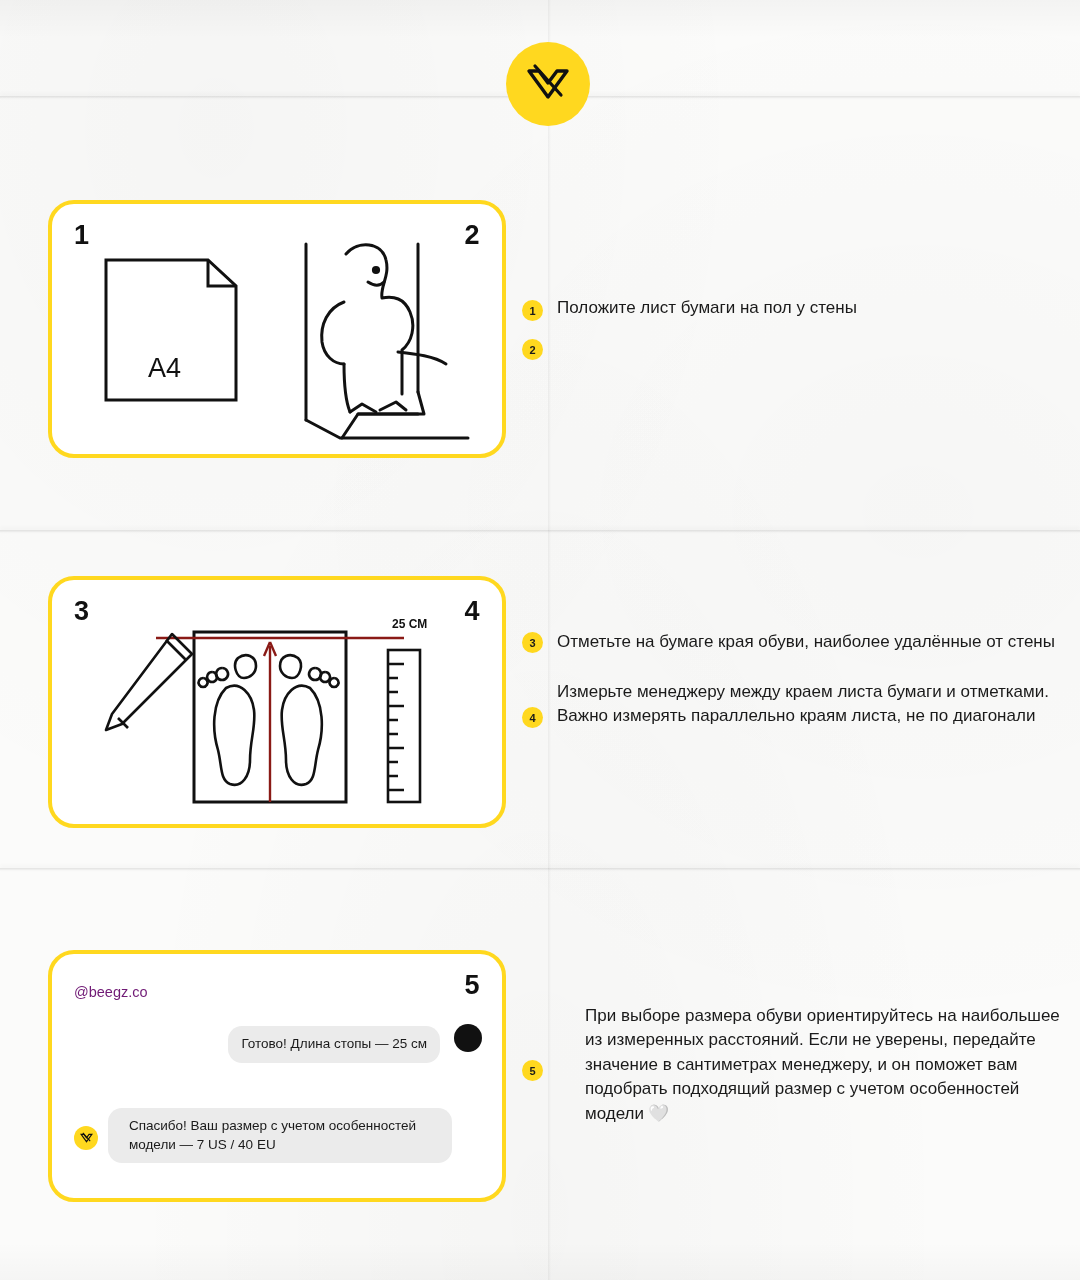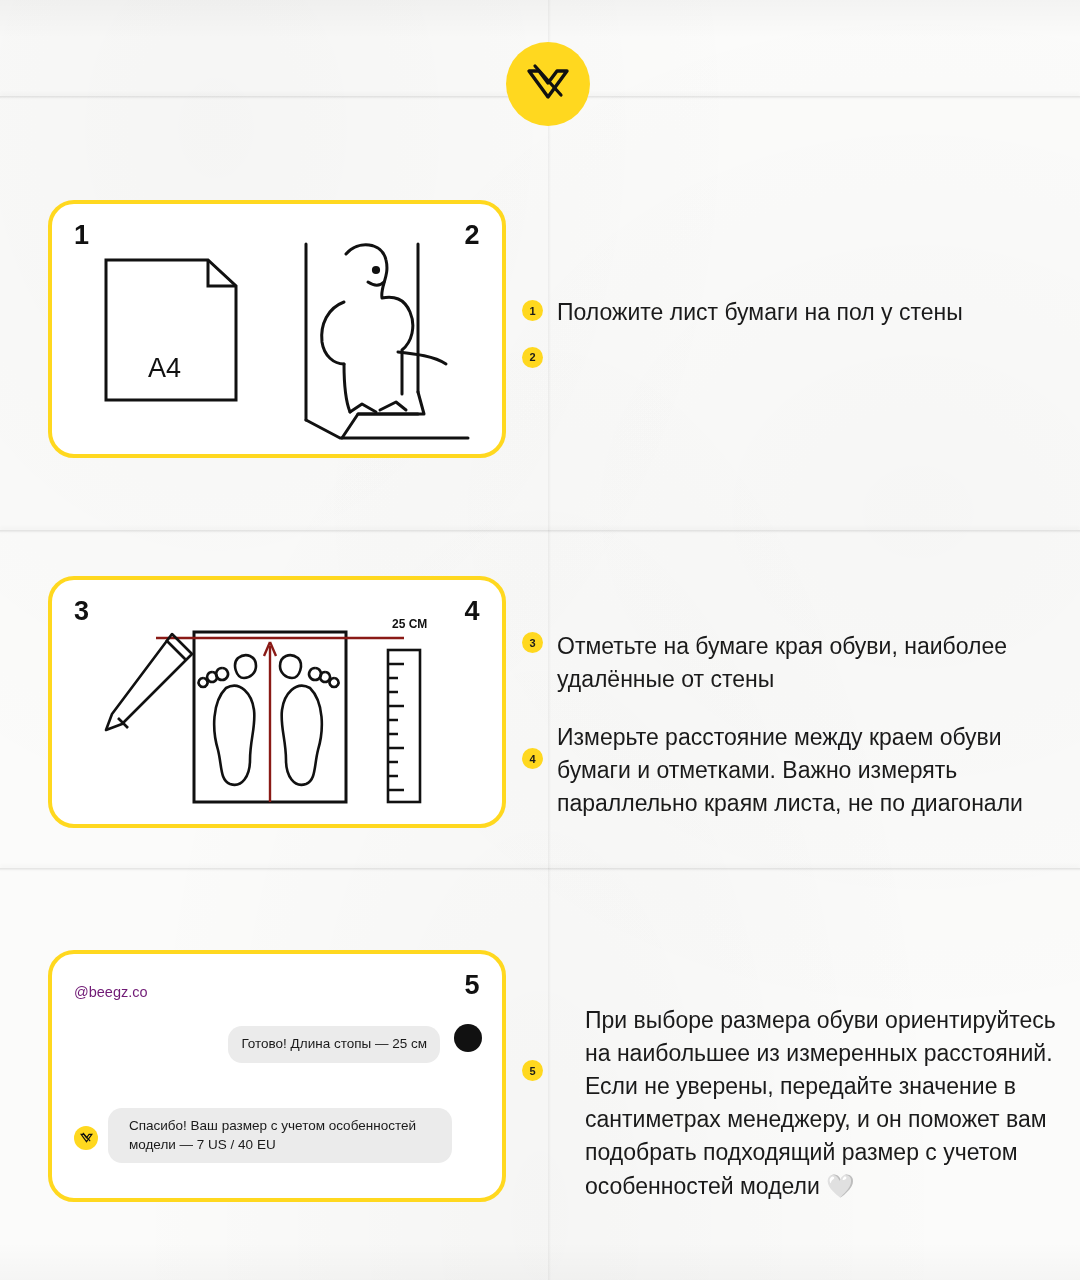--- a/index.html
+++ b/index.html
@@ -102,21 +102,21 @@
     color: #1a1a1a;
     font-size: 11px;
     font-weight: bold;
     display: flex;
     align-items: center;
     justify-content: center;
     margin-right: 14px;
     margin-top: 4px;
   }
   .step-text {
-    font-size: 23px;
+    font-size: 17px;
     line-height: 1.42;
     color: #1a1a1a;
   }
 
   .steps-1 { left: 522px; top: 296px; width: 530px; }
   .steps-2 { left: 522px; top: 630px; width: 545px; }
   .steps-3 { left: 522px; top: 1004px; width: 540px; }
 
   .steps-2 .step-row { margin-bottom: 26px; }
   .steps-2 .bullet { margin-top: 2px; }
@@ -264,21 +264,21 @@
   </svg>
 </div>
 
 <div class="steps steps-2">
   <div class="step-row r1">
     <div class="bullet">3</div>
     <div class="step-text">Отметьте на бумаге края обуви, наиболее удалённые от стены</div>
   </div>
   <div class="step-row r2">
     <div class="bullet">4</div>
-    <div class="step-text">Измерьте расстояние между краем обуви бумаги и отметками. Важно измерять параллельно краям листа, не по диагонали</div>
+    <div class="step-text">Измерьте менеджеру между краем листа бумаги и отметками. Важно измерять параллельно краям листа, не по диагонали</div>
   </div>
 </div>
 
 <div class="card card-3">
   <div class="card-num num-tr">5</div>
   <div class="handle">@beegz.co</div>
 
   <div class="msg msg-out">Готово! Длина стопы — 25 см</div>
   <div class="avatar-dot"></div>
 

